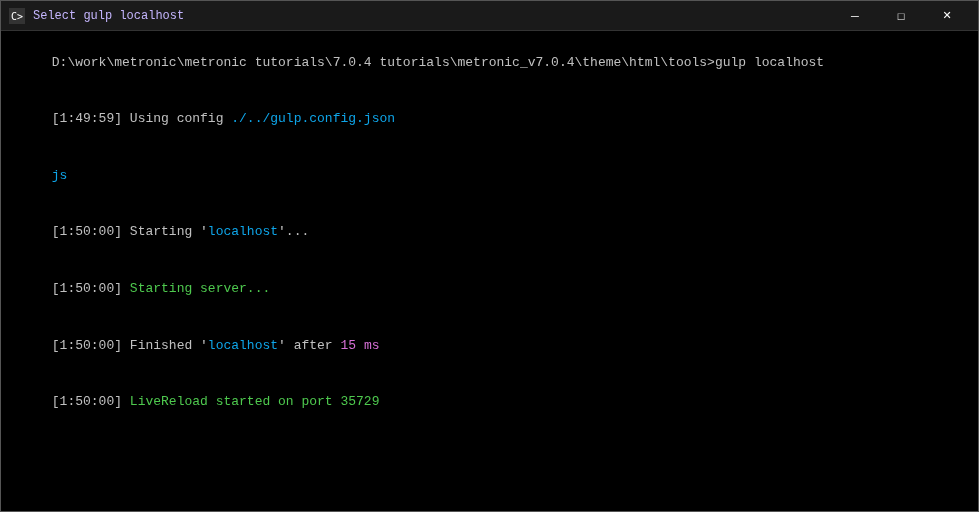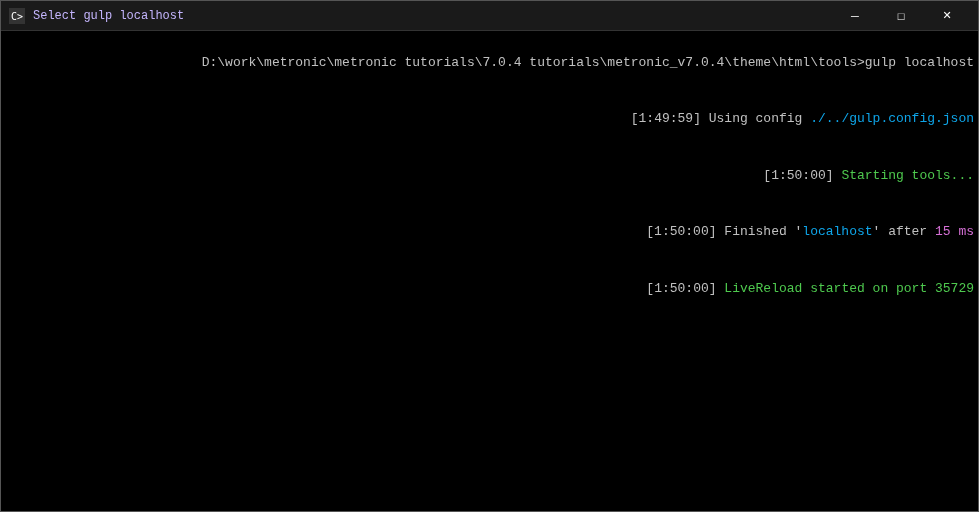--- a/index.html
+++ b/index.html
@@ -85,21 +85,20 @@
       background: #000;
       padding: 4px 4px;
       overflow: hidden;
       color: #c0c0c0;
       line-height: 1.4;
     }
 
     .line {
       white-space: pre;
       line-height: 1.45;
-      text-align: right;
     }
 
     .color-white { color: #c0c0c0; }
     .color-cyan { color: #0ea5e9; }
     .color-magenta { color: #d670d6; }
     .color-green { color: #4ec94e; }
 
     .cursor {
       display: inline-block;
       width: 8px;
@@ -133,24 +132,30 @@
   <div class="terminal">
 
     <div class="line">
       <span class="color-white">D:\work\metronic\metronic tutorials\7.0.4 tutorials\metronic_v7.0.4\theme\html\tools&gt;</span><span class="color-white">gulp localhost</span>
     </div>
 
     <div class="line">
       <span class="color-white">[1:49:59] Using config </span><span class="color-cyan">./../gulp.config.json</span>
     </div>
 
-
+    <div class="line">
+      <span class="color-cyan">js</span>
+    </div>
 
     <div class="line">
-      <span class="color-white">[1:50:00] </span><span class="color-green">Starting tools...</span>
+      <span class="color-white">[1:50:00] Starting '</span><span class="color-cyan">localhost</span><span class="color-white">'...</span>
+    </div>
+
+    <div class="line">
+      <span class="color-white">[1:50:00] </span><span class="color-green">Starting server...</span>
     </div>
 
     <div class="line">
       <span class="color-white">[1:50:00] Finished '</span><span class="color-cyan">localhost</span><span class="color-white">' after </span><span class="color-magenta">15 ms</span>
     </div>
 
 
     <div class="line">
       <span class="color-white">[1:50:00] </span><span class="color-green">LiveReload started on port 35729</span>
     </div>

